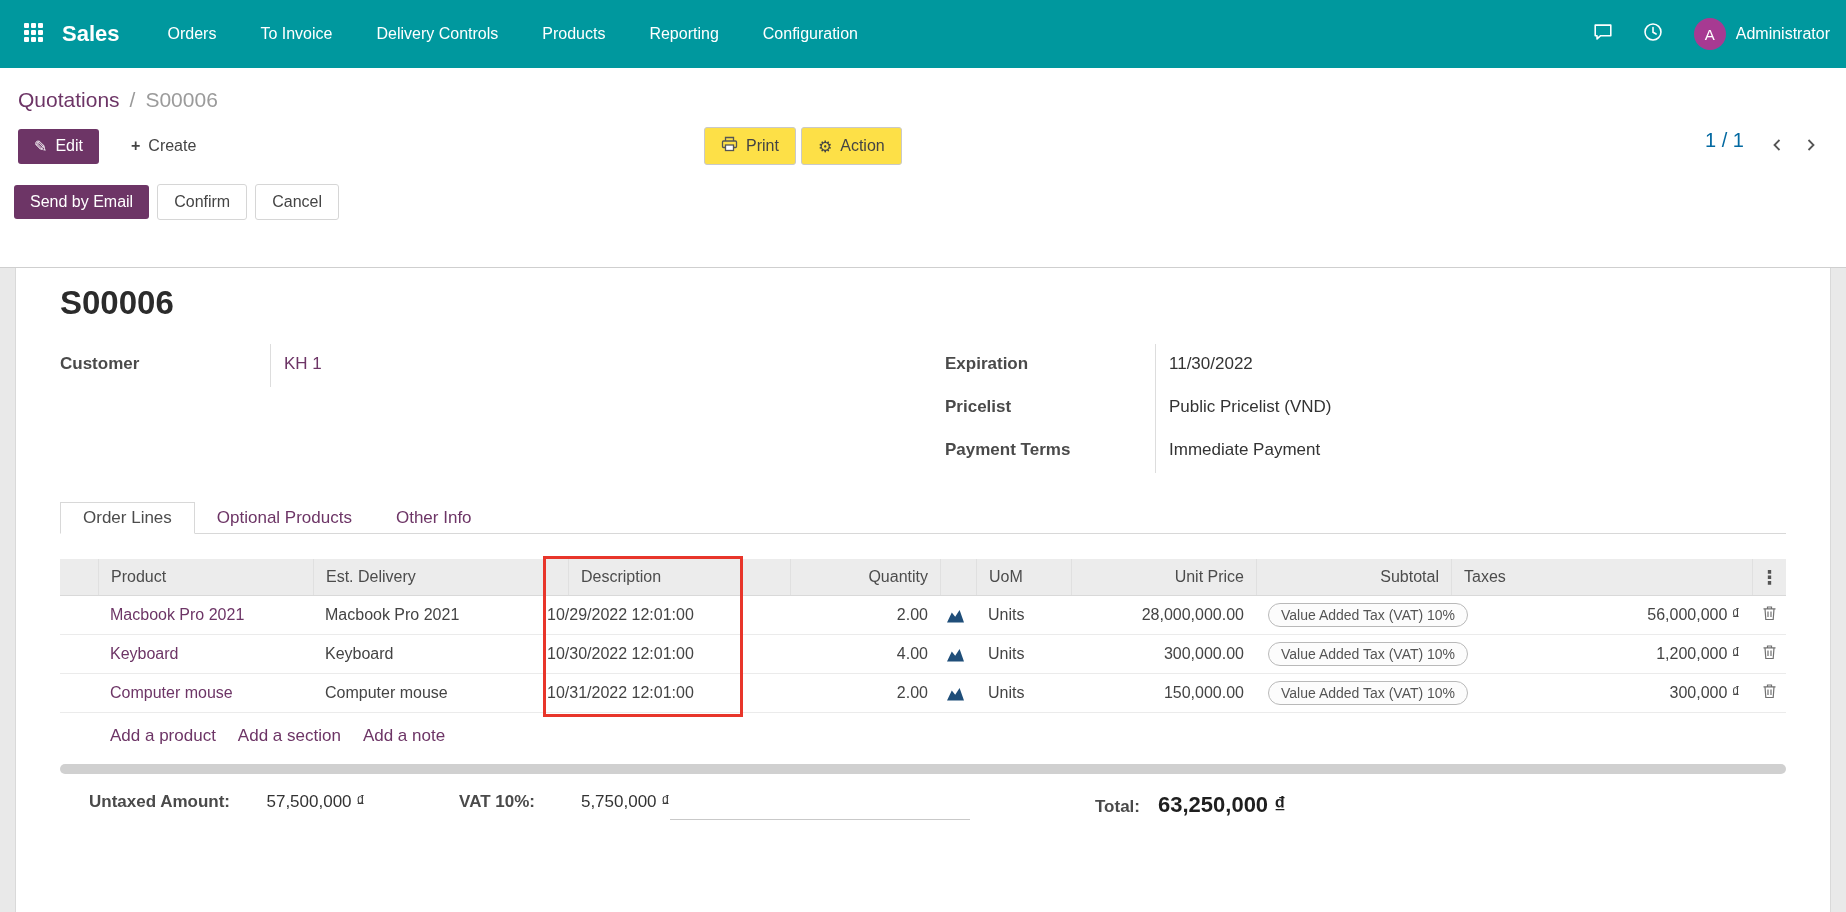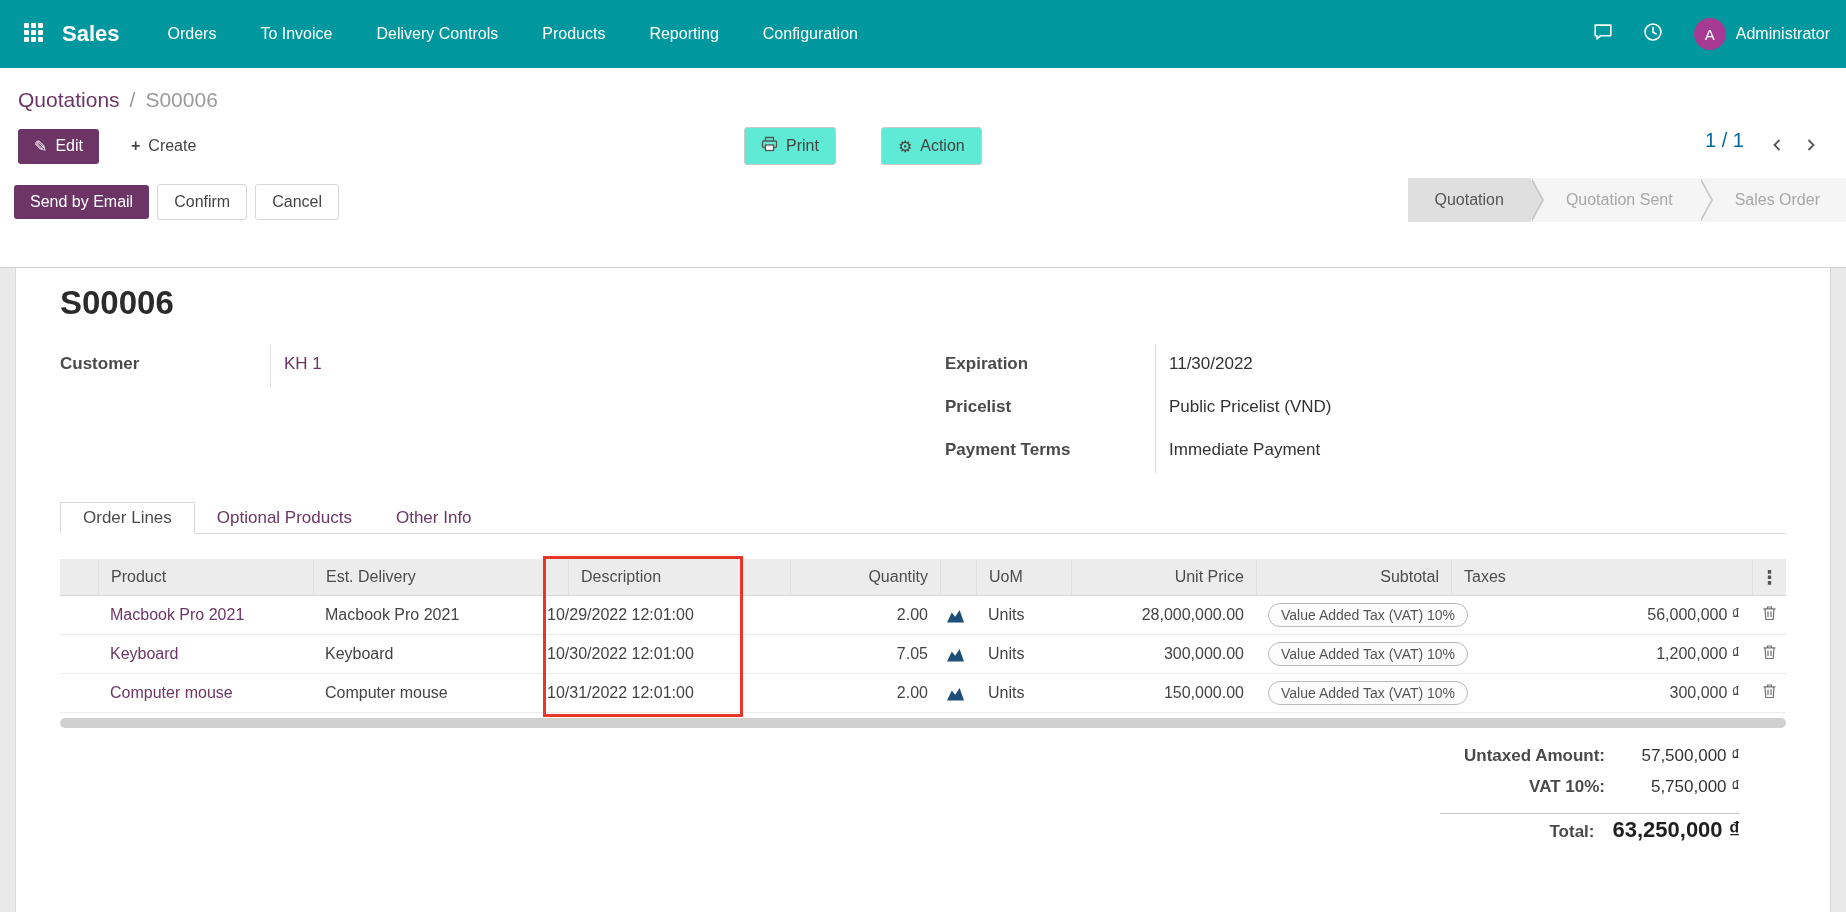--- a/index.html
+++ b/index.html
@@ -27,21 +27,21 @@
   .breadcrumb-row { background: #fff; padding: 20px 18px 0; height: 48px; font-size: 21px; }
   .bc-link { color: var(--link, #6d3566); cursor: pointer; }
   .bc-sep { color: #999; margin: 0 10px; }
   .bc-current { color: #9b9b9b; }
 
   
   .control-row { background: #fff; display: flex; align-items: center; padding: 10px 18px 12px; height: 62px; position: relative; }
   .btn { display: inline-flex; align-items: center; gap: 8px; font-size: 16px; padding: 8px 16px; border-radius: 3px; color: #444; white-space: nowrap; }
   .btn-primary { background: var(--primary-button, #6d3566); color: #fff; }
   .btn-flat { background: #fff; }
-  .btn-outline { background: #5eead4; border: 1px solid #c9c9c9; margin-left: 40px; }
+  .btn-outline { background: #fde047; border: 1px solid #c9c9c9; }
   .left-btns { display: flex; gap: 16px; align-items: center; }
   .center-btns { position: absolute; left: 704px; display: flex; gap: 5px; }
   .pager { margin-left: auto; display: flex; align-items: flex-start; font-size: 20px; color: #0369a1; }
   .pager-count { margin-right: 16px; }
   .pager-btn { width: 34px; height: 34px; display: flex; align-items: center; justify-content: center; }
 
   
   .statusbar { background: #fff; height: 90px; border-bottom: 1px solid #cfcfcf; display: flex; align-items: flex-start; padding-left: 14px; }
   .sb-buttons { display: flex; gap: 8px; align-items: center; height: 48px; }
   .sb-secondary { background: #fff; border: 1px solid #d6d6d6; }
@@ -88,21 +88,21 @@
   .kebab { font-size: 19px; color: #555; font-weight: 700; line-height: 1; }
   .trash-btn { width: 100%; height: 100%; display: flex; align-items: center; justify-content: center; }
 
   .red-box { position: absolute; left: 483px; top: -3px; width: 200px; height: 161px; border: 3px solid var(--red-annotation, #e8352a); z-index: 5; pointer-events: none; }
 
   .footer-links { display: flex; gap: 22px; padding: 13px 12px 13px 50px; font-size: 17px; }
   .add-link { color: var(--link, #6d3566); }
   .scrollbar { height: 10px; background: #d0d0d0; border-radius: 6px; margin-top: 5px; width: 100%; }
 
   
-  .totals { margin-top: 18px; display: flex; flex-direction: column; align-items: flex-end; padding-right: 46px; font-size: 17px; }
+  .totals { margin-top: 18px; display: flex; flex-direction: row; align-items: flex-end; padding-right: 46px; font-size: 17px; }
   .totals-row { display: flex; justify-content: flex-end; align-items: baseline; height: 31px; }
   .totals-label { font-weight: 700; color: #4a4a4a; text-align: right; min-width: 170px; }
   .totals-value { text-align: right; min-width: 135px; color: #333; padding-left: 18px; }
   .total-sep { width: 300px; border-top: 1px solid #c9c9c9; margin: 5px 0 3px; }
   .grand .totals-value { font-size: 22px; font-weight: 700; color: #1f1f1f; }
   .grand .totals-label { font-size: 17px; }
 </style>
 </head>
 <body>
 
@@ -207,25 +207,20 @@
       </button>
     </div>
   </div>
 
   <div class="statusbar">
     <div class="sb-buttons">
       <button class="btn btn-primary">Send by Email</button>
       <button class="btn sb-secondary">Confirm</button>
       <button class="btn sb-secondary">Cancel</button>
     </div>
-    <div class="pipeline">
-      <div class="stage active">Quotation</div>
-      <div class="stage">Quotation Sent</div>
-      <div class="stage">Sales Order</div>
-    </div>
   </div>
 
   <div class="sheet">
     <h1 class="doc-title">S00006</h1>
 
     <div class="groups">
       <div class="group">
         <div class="field-row">
           <div class="field-label">Customer</div>
           <div class="field-value link">KH 1</div>
@@ -294,21 +289,21 @@
                 </svg></span>
             </button>
           </div>
       </div>
 
       <div class="tr">
         <div class="td c-handle"></div>
         <div class="td c-product"><span class="product-link">Keyboard</span></div>
         <div class="td c-desc">Keyboard</div>
         <div class="td c-date">10/30/2022 12:01:00</div>
-        <div class="td c-qty">7.05</div>
+        <div class="td c-qty">4.00</div>
         <div class="td c-fc"><span class="fc-icon">
               <svg width="19" height="14" viewBox="0 0 19 14">
                 <path class="fc-path" d="M1 13.5 5.8 3.5l3.4 4.2L13.6 1l4.4 12.5z"></path>
               </svg>
             </span></div>
         <div class="td c-uom">Units</div>
         <div class="td c-price">300,000.00</div>
         <div class="td c-tax"><span class="pill">Value Added Tax (VAT) 10%</span></div>
         <div class="td c-sub">1,200,000 ₫</div>
         <div class="td c-trash">
@@ -337,20 +332,25 @@
         <div class="td c-sub">300,000 ₫</div>
         <div class="td c-trash">
             <button class="trash-btn">
               <span><svg width="15" height="16" viewBox="0 0 15 16" fill="none" stroke="#707070" stroke-width="1.2">
                   <path d="M1.5 3.8h12M5.5 3.8V2h4v1.8M3 3.8l.8 10.7h7.4l.8-10.7M6 6.5v5.5M9 6.5v5.5"></path>
                 </svg></span>
             </button>
           </div>
       </div>
 
+      <div class="footer-links">
+        <span class="add-link">Add a product</span>
+        <span class="add-link">Add a section</span>
+        <span class="add-link">Add a note</span>
+      </div>
 
       <div class="scrollbar"></div>
     </div>
 
     <div class="totals">
       <div class="totals-row">
         <span class="totals-label">Untaxed Amount:</span>
         <span class="totals-value">57,500,000 ₫</span>
       </div>
       <div class="totals-row">

